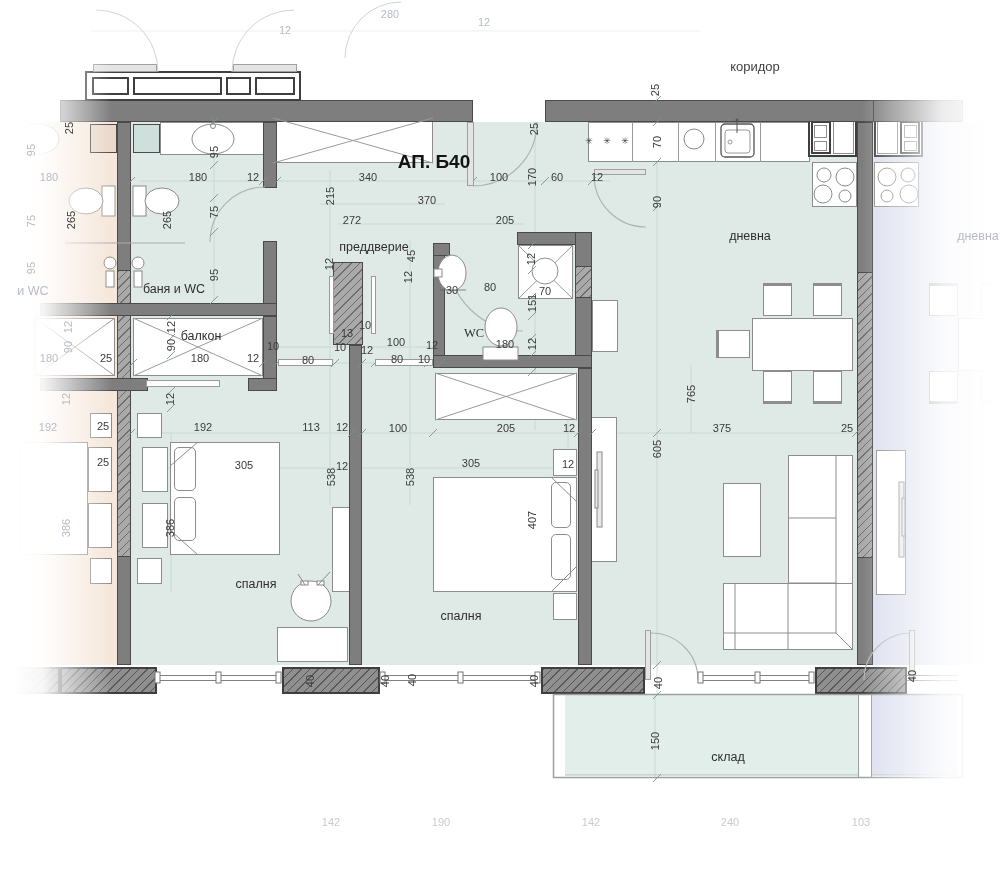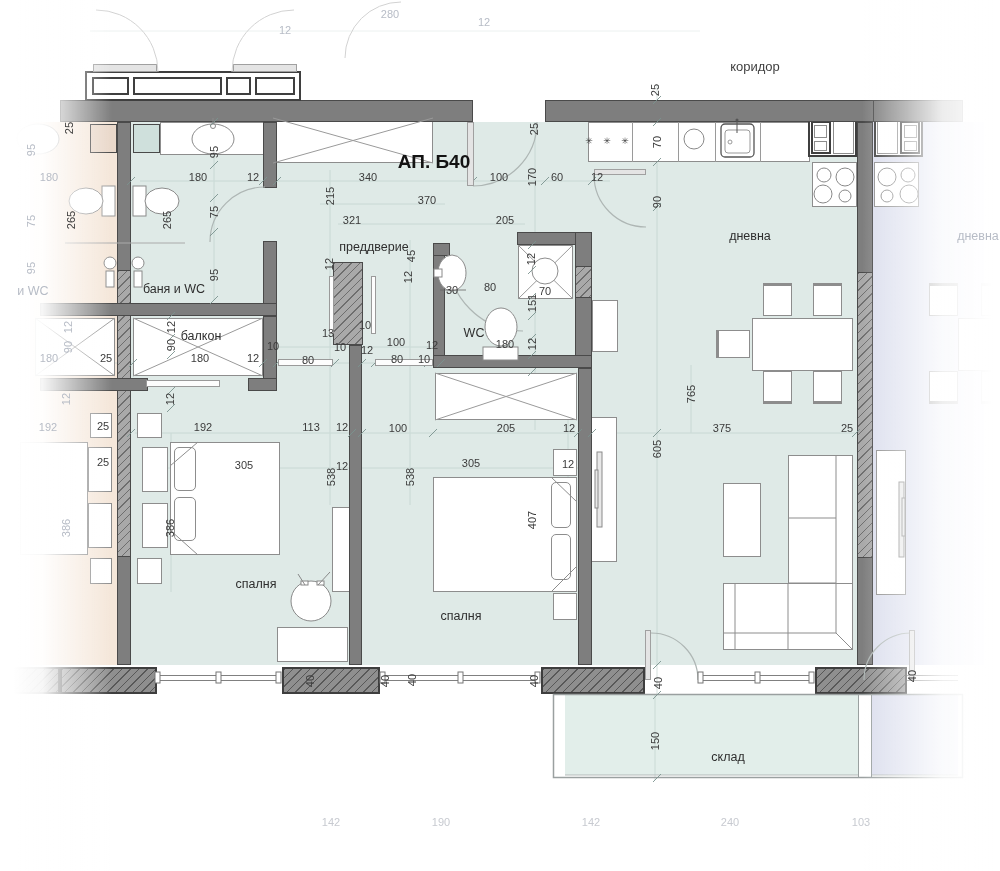--- a/index.html
+++ b/index.html
@@ -385,21 +385,21 @@
   <div class="abs z6 panel" style="left:371px;top:276px;width:5px;height:58px;"></div>
 
   <div id="title-label">АП. Б40</div>
 
   <div class="abs" id="fadeL"></div>
   <div class="abs" id="fadeR"></div>
 <div class="lbl room cor" style="left: 755px; top: 66px;">коридор</div>
     <div class="lbl room" style="left: 374px; top: 247px;">преддверие</div>
     <div class="lbl room" style="left: 174px; top: 289px;">баня и WC</div>
     <div class="lbl room" style="left: 201px; top: 336px;">балкон</div>
-    <div class="lbl room" style="left: 474px; top: 333px;">WC</div>
+    <div class="lbl room" style="left: 474px; top: 333px; font-family: Liberation Serif, serif;">WC</div>
     <div class="lbl room" style="left: 750px; top: 236px;">дневна</div>
     <div class="lbl room" style="left: 256px; top: 584px;">спалня</div>
     <div class="lbl room" style="left: 461px; top: 616px;">спалня</div>
     <div class="lbl room" style="left: 728px; top: 757px;">склад</div>
     <div class="lbl room fadtxt" style="left: 978px; top: 236px;">дневна</div>
     <div class="lbl room fadtxt" style="left: 33px; top: 291px;">и WC</div>
     <div class="lbl rot " style="left: 69px; top: 128px;">25</div>
     <div class="lbl rot " style="left: 214px; top: 152px;">95</div>
     <div class="lbl " style="left: 198px; top: 177px;">180</div>
     <div class="lbl " style="left: 253px; top: 177px;">12</div>
@@ -407,42 +407,42 @@
     <div class="lbl " style="left: 499px; top: 177px;">100</div>
     <div class="lbl rot " style="left: 532px; top: 177px;">170</div>
     <div class="lbl " style="left: 557px; top: 177px;">60</div>
     <div class="lbl " style="left: 597px; top: 177px;">12</div>
     <div class="lbl rot " style="left: 534px; top: 129px;">25</div>
     <div class="lbl rot " style="left: 655px; top: 90px;">25</div>
     <div class="lbl rot " style="left: 657px; top: 142px;">70</div>
     <div class="lbl rot " style="left: 657px; top: 202px;">90</div>
     <div class="lbl rot " style="left: 330px; top: 196px;">215</div>
     <div class="lbl " style="left: 427px; top: 200px;">370</div>
-    <div class="lbl " style="left: 352px; top: 220px;">321</div>
+    <div class="lbl " style="left: 352px; top: 220px;">272</div>
     <div class="lbl " style="left: 505px; top: 220px;">205</div>
     <div class="lbl rot " style="left: 214px; top: 212px;">75</div>
     <div class="lbl rot " style="left: 214px; top: 275px;">95</div>
     <div class="lbl rot " style="left: 167px; top: 220px;">265</div>
     <div class="lbl rot " style="left: 71px; top: 220px;">265</div>
     <div class="lbl rot " style="left: 411px; top: 256px;">45</div>
     <div class="lbl rot " style="left: 408px; top: 277px;">12</div>
     <div class="lbl rot " style="left: 329px; top: 264px;">12</div>
     <div class="lbl " style="left: 452px; top: 290px;">30</div>
     <div class="lbl " style="left: 490px; top: 287px;">80</div>
     <div class="lbl rot " style="left: 531px; top: 259px;">12</div>
     <div class="lbl " style="left: 545px; top: 291px;">70</div>
     <div class="lbl rot " style="left: 532px; top: 303px;">151</div>
     <div class="lbl rot " style="left: 532px; top: 344px;">12</div>
     <div class="lbl " style="left: 505px; top: 344px;">180</div>
     <div class="lbl " style="left: 396px; top: 342px;">100</div>
     <div class="lbl " style="left: 397px; top: 359px;">80</div>
     <div class="lbl " style="left: 424px; top: 359px;">10</div>
     <div class="lbl " style="left: 432px; top: 345px;">12</div>
     <div class="lbl " style="left: 365px; top: 325px;">10</div>
-    <div class="lbl " style="left: 328px; top: 333px;">13</div>
+    <div class="lbl " style="left: 347px; top: 333px;">13</div>
     <div class="lbl " style="left: 340px; top: 347px;">10</div>
     <div class="lbl " style="left: 367px; top: 350px;">12</div>
     <div class="lbl " style="left: 308px; top: 360px;">80</div>
     <div class="lbl " style="left: 273px; top: 346px;">10</div>
     <div class="lbl " style="left: 106px; top: 358px;">25</div>
     <div class="lbl " style="left: 200px; top: 358px;">180</div>
     <div class="lbl " style="left: 253px; top: 358px;">12</div>
     <div class="lbl rot " style="left: 171px; top: 327px;">12</div>
     <div class="lbl rot " style="left: 171px; top: 345px;">90</div>
     <div class="lbl rot " style="left: 170px; top: 399px;">12</div>

